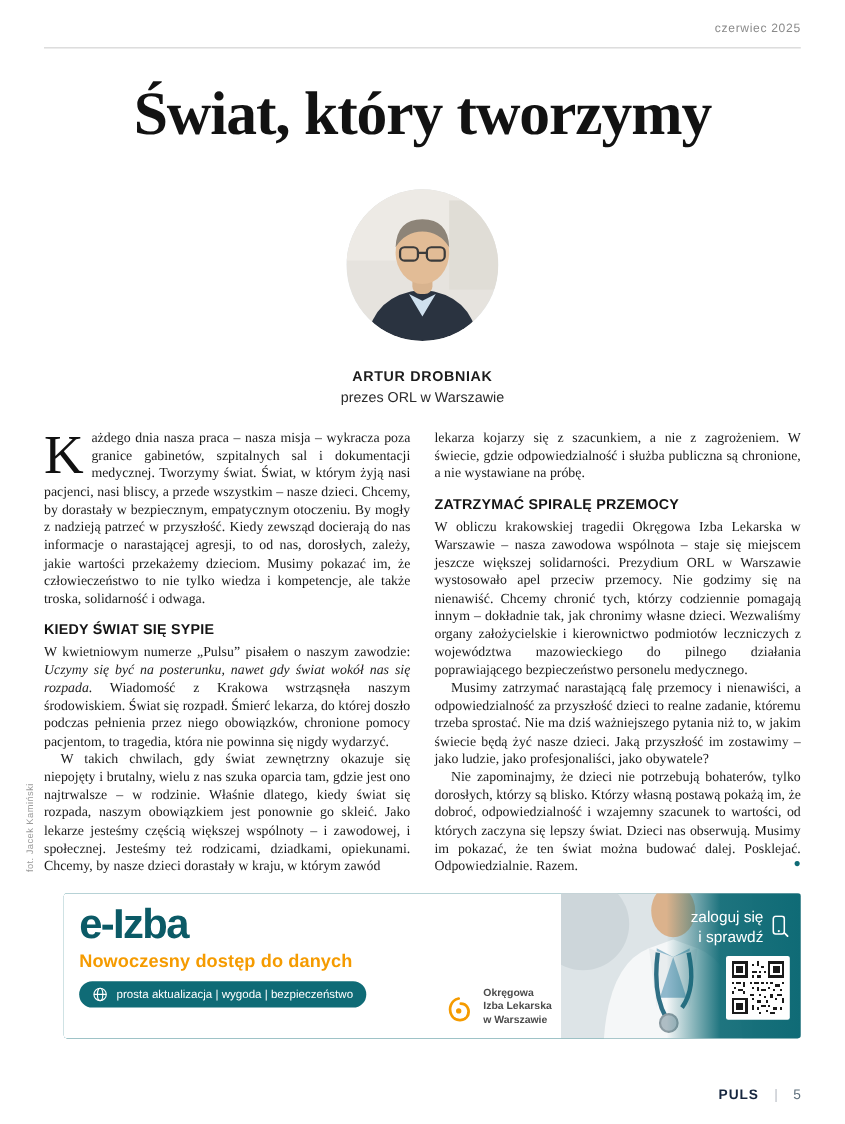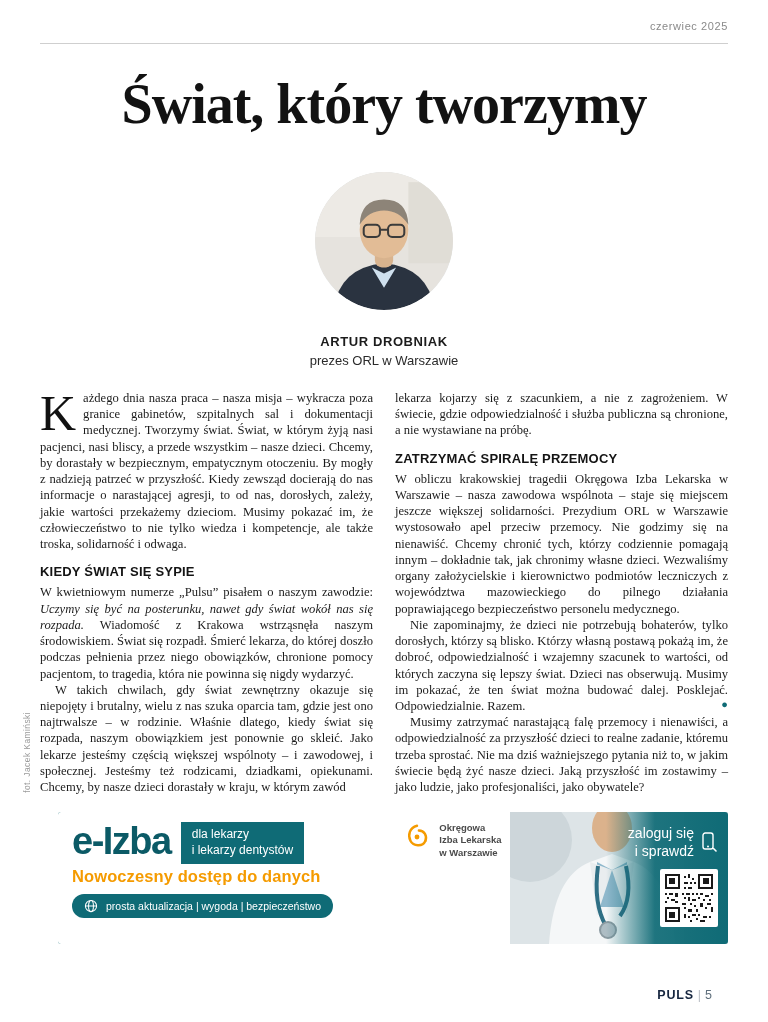--- a/index.html
+++ b/index.html
@@ -48,34 +48,34 @@
   .ad-product { font-family:"Liberation Sans", sans-serif; font-weight:bold; font-size:38px;
                 line-height:1.05; color:var(--teal-dark); letter-spacing:-1.5px; padding-right:10px; }
   .ad-audience { background:var(--teal); color:#fff; font-family:"Liberation Sans", sans-serif;
                  font-size:12px; line-height:1.3; padding:5px 11px 6px;
                  display:flex; flex-direction:column; justify-content:center; }
   .ad-tagline { margin-top:3px; color:var(--orange); font-family:"Liberation Sans", sans-serif;
                 font-weight:bold; font-size:16.5px; letter-spacing:.1px; }
   .ad-features { margin-top:8px; background:var(--teal); color:#fff; border-radius:13px; height:24px;
                  display:flex; align-items:center; gap:8px; padding:0 12px; width:fit-content;
                  font-family:"Liberation Sans", sans-serif; font-size:10.5px; }
-  .ad-logo { flex:1; display:flex; align-items:flex-start; justify-content:center; gap:7px; padding:0 6px; }
+  .ad-logo { flex:1; display:flex; align-items:flex-end; justify-content:center; gap:7px; padding:0 6px; }
   .ad-org { display:flex; flex-direction:column; font-family:"Liberation Sans", sans-serif;
             font-size:9.5px; font-weight:bold; color:#4a4a4a; line-height:1.3; }
   .ad-photo { flex:1; position:relative; background:#d7dee1; }
   .ad-photo > svg { position:absolute; inset:0; width:100%; height:100%; }
   .ad-cta { position:absolute; top:0; right:0; bottom:0; width:122px;
             background:linear-gradient(90deg, rgba(15,107,118,0) 0%, rgba(15,107,118,.93) 40%, #0f6b76 100%);
             display:flex; flex-direction:column; align-items:flex-end; padding:12px 10px; color:#fff; }
   .cta-row { display:flex; gap:6px; align-items:center; }
   .cta-text { display:flex; flex-direction:column; text-align:right;
               font-family:"Liberation Sans", sans-serif; font-size:14px; line-height:1.3; }
   .qr { margin-top:9px; background:#fff; padding:3px; border-radius:2px; line-height:0; }
 
-  .footer { position:absolute; right:56px; bottom:20px; display:flex; gap:4px; align-items:center;
+  .footer { position:absolute; right:40px; bottom:20px; display:flex; gap:14px; align-items:center;
             font-family:"Liberation Sans", sans-serif; font-size:12.5px; }
   .brand { font-weight:bold; color:#16263f; letter-spacing:.8px; }
   .sep { color:#b9bec5; }
   .pageno { color:#5f6f7c; }
 </style>
 </head>
 <body>
 
 <div class="page">
 
@@ -124,39 +124,35 @@
       <p class="para">
         <span>W kwietniowym numerze „Pulsu” pisałem o naszym zawodzie: </span><em>Uczymy się być na posterunku, nawet gdy świat wokół nas się rozpada.</em><span> Wiadomość z Krakowa wstrząsnęła naszym środowiskiem. Świat się rozpadł. Śmierć lekarza, do której doszło podczas pełnienia przez niego obowiązków, chronione pomocy pacjentom, to tragedia, która nie powinna się nigdy wydarzyć.</span>
       </p>
       <p class="para indent">W takich chwilach, gdy świat zewnętrzny okazuje się niepojęty i brutalny, wielu z nas szuka oparcia tam, gdzie jest ono najtrwalsze – w rodzinie. Właśnie dlatego, kiedy świat się rozpada, naszym obowiązkiem jest ponownie go skleić. Jako lekarze jesteśmy częścią większej wspólnoty – i zawodowej, i społecznej. Jesteśmy też rodzicami, dziadkami, opiekunami. Chcemy, by nasze dzieci dorastały w kraju, w którym zawód</p>
     </div>
 
     <div class="col">
       <p class="para">lekarza kojarzy się z szacunkiem, a nie z zagrożeniem. W świecie, gdzie odpowiedzialność i służba publiczna są chronione, a nie wystawiane na próbę.</p>
       <h2 class="subhead">ZATRZYMAĆ SPIRALĘ PRZEMOCY</h2>
       <p class="para">W obliczu krakowskiej tragedii Okręgowa Izba Lekarska w Warszawie – nasza zawodowa wspólnota – staje się miejscem jeszcze większej solidarności. Prezydium ORL w Warszawie wystosowało apel przeciw przemocy. Nie godzimy się na nienawiść. Chcemy chronić tych, którzy codziennie pomagają innym – dokładnie tak, jak chronimy własne dzieci. Wezwaliśmy organy założycielskie i kierownictwo podmiotów leczniczych z województwa mazowieckiego do pilnego działania poprawiającego bezpieczeństwo personelu medycznego.</p>
+      <p class="para indent">Musimy zatrzymać narastającą falę przemocy i nienawiści, a odpowiedzialność za przyszłość dzieci to realne zadanie, któremu trzeba sprostać. Nie ma dziś ważniejszego pytania niż to, w jakim świecie będą żyć nasze dzieci. Jaką przyszłość im zostawimy – jako ludzie, jako profesjonaliści, jako obywatele?</p>
       <p class="para indent">
         <span>Nie zapominajmy, że dzieci nie potrzebują bohaterów, tylko dorosłych, którzy są blisko. Którzy własną postawą pokażą im, że dobroć, odpowiedzialność i wzajemny szacunek to wartości, od których zaczyna się lepszy świat. Dzieci nas obserwują. Musimy im pokazać, że ten świat można budować dalej. Posklejać. Odpowiedzialnie. Razem.</span>
         <span class="endmark">●</span>
       </p>
-      <p class="para indent">Musimy zatrzymać narastającą falę przemocy i nienawiści, a odpowiedzialność za przyszłość dzieci to realne zadanie, któremu trzeba sprostać. Nie ma dziś ważniejszego pytania niż to, w jakim świecie będą żyć nasze dzieci. Jaką przyszłość im zostawimy – jako ludzie, jako profesjonaliści, jako obywatele?</p>
     </div>
   </div>
 
   <div class="photo-credit">fot. Jacek Kamiński</div>
 
   <div class="ad-banner">
     <div class="ad-white">
       <div class="ad-main">
         <div class="ad-toprow">
           <span class="ad-product">e-Izba</span>
-          <span class="ad-audience">
-            <span>dla lekarzy</span>
-            <span>i lekarzy dentystów</span>
-          </span>
         </div>
         <div class="ad-tagline">Nowoczesny dostęp do danych</div>
         <div class="ad-features">
           <svg width="14" height="14" viewBox="0 0 16 16">
             <g fill="none" stroke="#ffffff" stroke-width="1.2">
               <circle cx="8" cy="8" r="6.4"></circle>
               <ellipse cx="8" cy="8" rx="2.8" ry="6.4"></ellipse>
               <line x1="1.6" y1="8" x2="14.4" y2="8"></line>
             </g>
           </svg>

